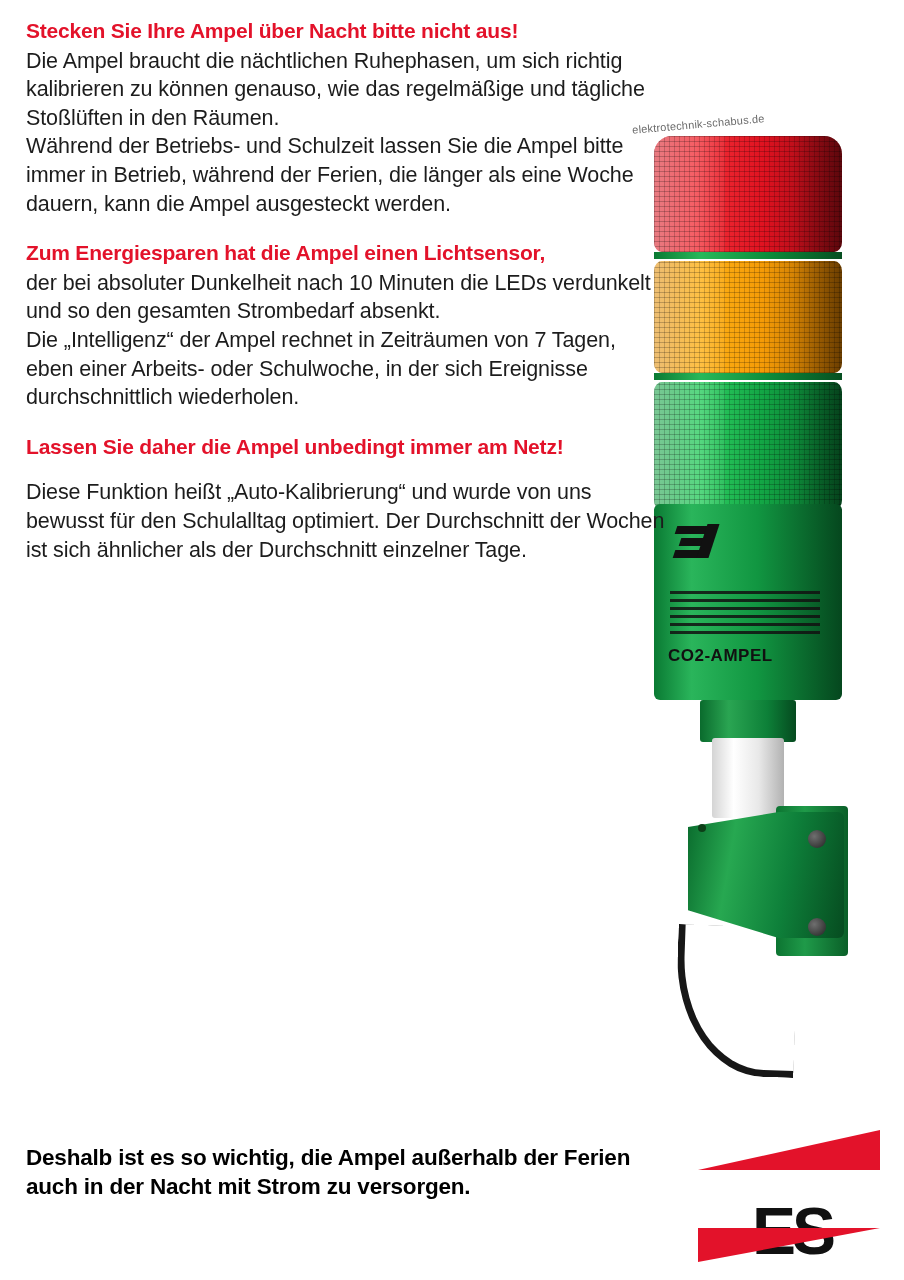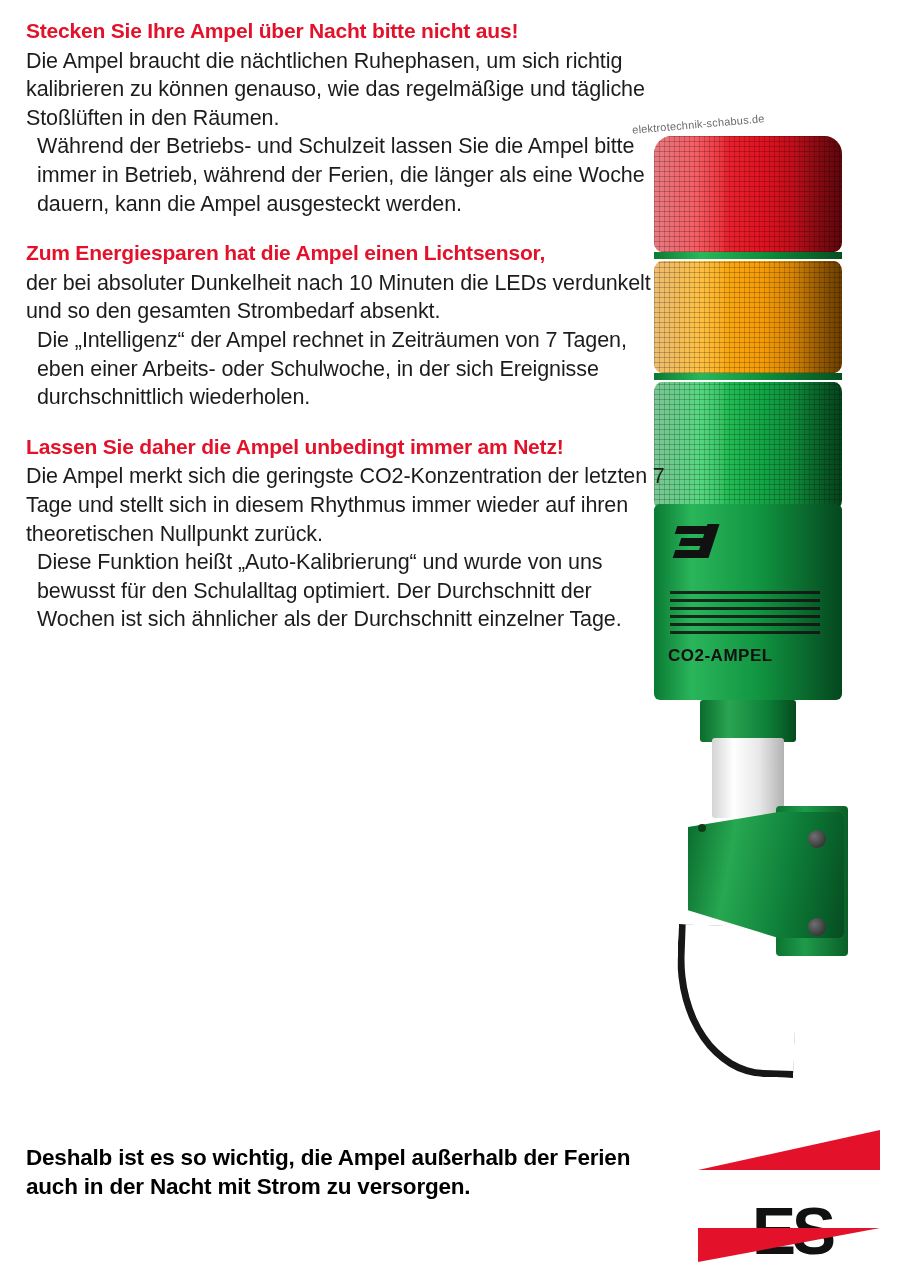--- a/index.html
+++ b/index.html
@@ -51,21 +51,21 @@
     margin: 0 0 3px 0;
     letter-spacing: -0.2px;
   }
   .para {
     color: #1c1c1c;
     font-size: 21.5px;
     line-height: 1.33;
     margin: 0;
     letter-spacing: -0.1px;
   }
-  .para + .para { margin-top: 0; margin-left: 11px; }
+  .para + .para { margin-top: 0; }
   .spacer-para { margin-top: 19px; }
 
   .footer-note {
     color: #000000;
     font-weight: 700;
     font-size: 22.5px;
     line-height: 1.28;
     margin: 0;
     letter-spacing: -0.2px;
     max-width: 630px;
@@ -348,21 +348,20 @@
     </div>
 
     <div class="block">
       <p class="lead">Zum Energiesparen hat die Ampel einen Lichtsensor,</p>
       <p class="para">der bei absoluter Dunkelheit nach 10 Minuten die LEDs verdunkelt und so den gesamten Strombedarf absenkt.</p>
       <p class="para spacer-para">Die „Intelligenz“ der Ampel rechnet in Zeiträumen von 7 Tagen, eben einer Arbeits- oder Schulwoche, in der sich Ereignisse durchschnittlich wiederholen.</p>
     </div>
 
     <div class="block">
       <p class="lead">Lassen Sie daher die Ampel unbedingt immer am Netz!</p>
-      <p class="para">Die Ampel merkt sich die geringste CO2-Konzentration der letzten 7 Tage und stellt sich in diesem Rhythmus immer wieder auf ihren theoretischen Nullpunkt zurück.</p>
       <p class="para spacer-para">Diese Funktion heißt „Auto-Kalibrierung“ und wurde von uns bewusst für den Schulalltag optimiert. Der Durchschnitt der Wochen ist sich ähnlicher als der Durchschnitt einzelner Tage.</p>
     </div>
 
   </div>
 
   <div class="footer-wrap">
     <p class="footer-note">Deshalb ist es so wichtig, die Ampel außerhalb der Ferien auch in der Nacht mit Strom zu versorgen.</p>
   </div>
 
   <div class="logo">

